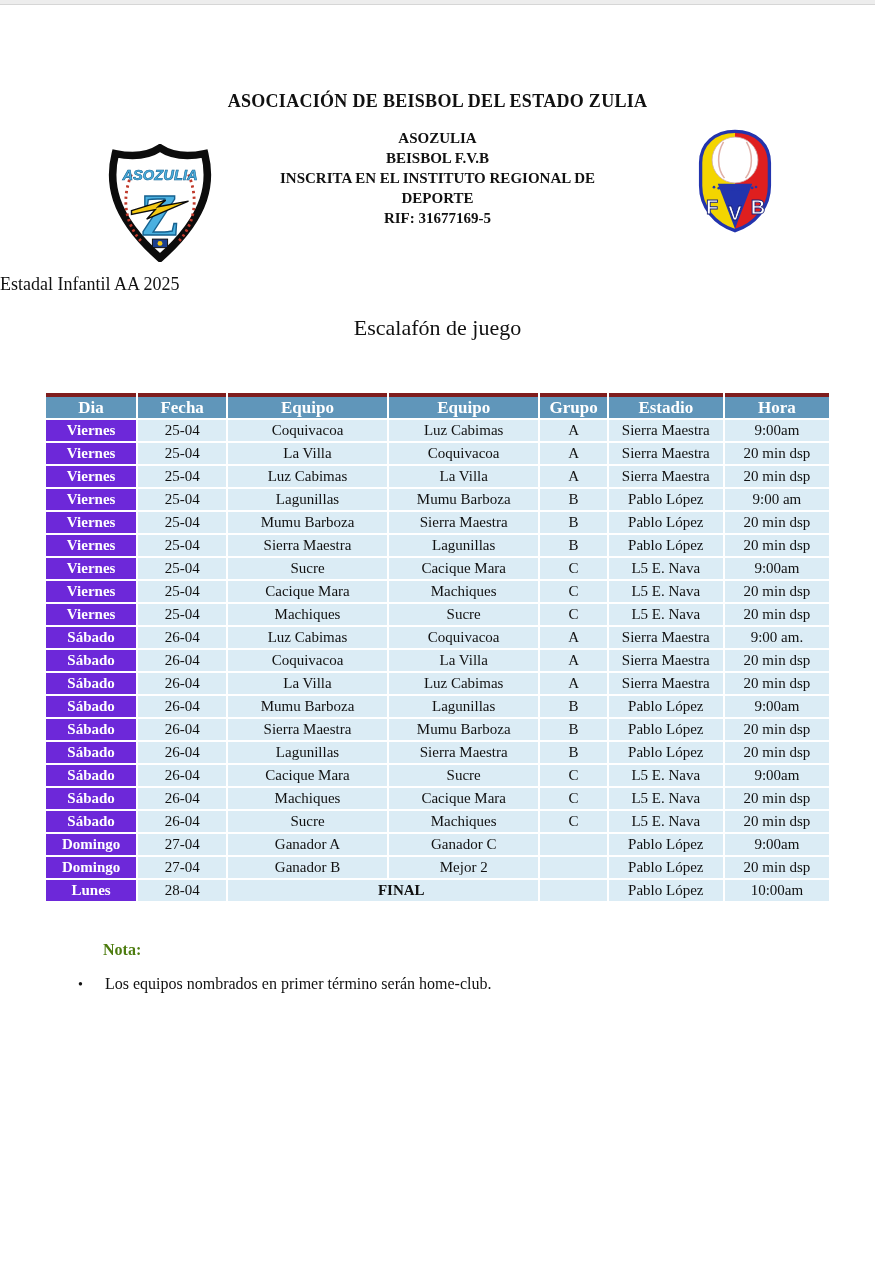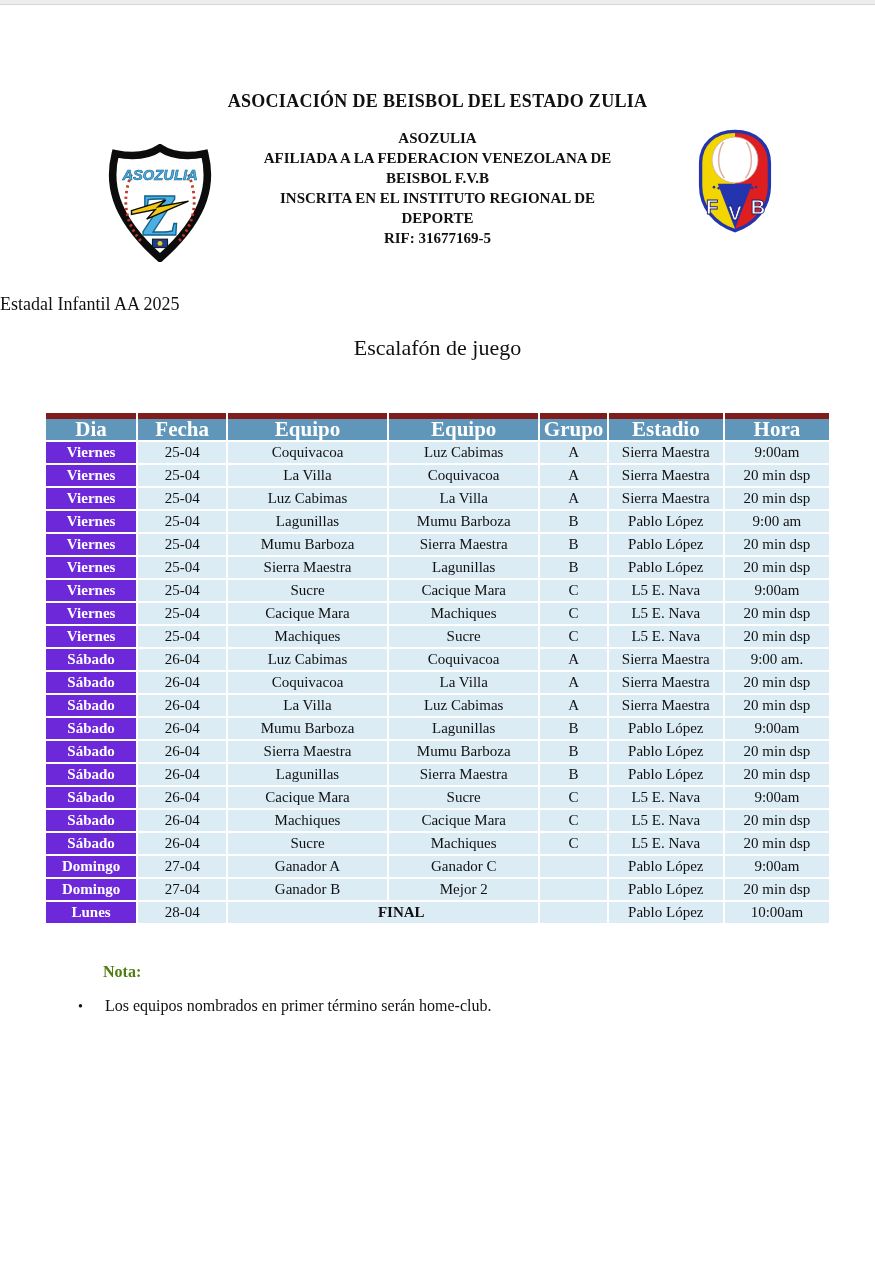--- a/index.html
+++ b/index.html
@@ -54,25 +54,25 @@
     width: 787px;
     border-collapse: separate;
     border-spacing: 2px;
     background: #ffffff;
     table-layout: fixed;
   }
   table.schedule th {
     background: #6096ba;
     color: #ffffff;
     font-weight: bold;
-    font-size: 21px;
+    font-size: 17px;
     height: 21px;
     line-height: 21px;
     text-align: center;
-    border-top: 6px solid #7f1d1d;
+    border-top: 4px solid #7f1d1d;
   }
   table.schedule td {
     height: 21px;
     line-height: 21px;
     font-size: 15px;
     text-align: center;
     vertical-align: middle;
     white-space: nowrap;
     overflow: hidden;
   }
@@ -100,21 +100,20 @@
 </head>
 <body>
 
 <div class="page">
   <div class="top-strip"></div>
 
   <div class="doc-title">ASOCIACIÓN DE BEISBOL DEL ESTADO ZULIA</div>
 
   <div class="org-block">
     <span class="org-line">ASOZULIA</span>
-    <span class="org-line">AFILIADA A LA FEDERACION VENEZOLANA DE</span>
     <span class="org-line">BEISBOL F.V.B</span>
     <span class="org-line">INSCRITA EN EL INSTITUTO REGIONAL DE</span>
     <span class="org-line">DEPORTE</span>
     <span class="org-line">RIF: 31677169-5</span>
   </div>
 
   <svg class="logo logo-left" viewBox="0 0 120 124" aria-hidden="true">
     <path d="M60,4 C72,12 88,14 107,10 C114,38 112,74 60,120 C8,74 6,38 13,10 C32,14 48,12 60,4 Z" fill="#ffffff" stroke="#0c0c0c" stroke-width="8"></path>
     <path d="M30,32 C20,55 22,82 40,102" fill="none" stroke="#c0392b" stroke-width="3" stroke-dasharray="2.5,3.5"></path>
     <path d="M90,32 C100,55 98,82 80,102" fill="none" stroke="#c0392b" stroke-width="3" stroke-dasharray="2.5,3.5"></path>

